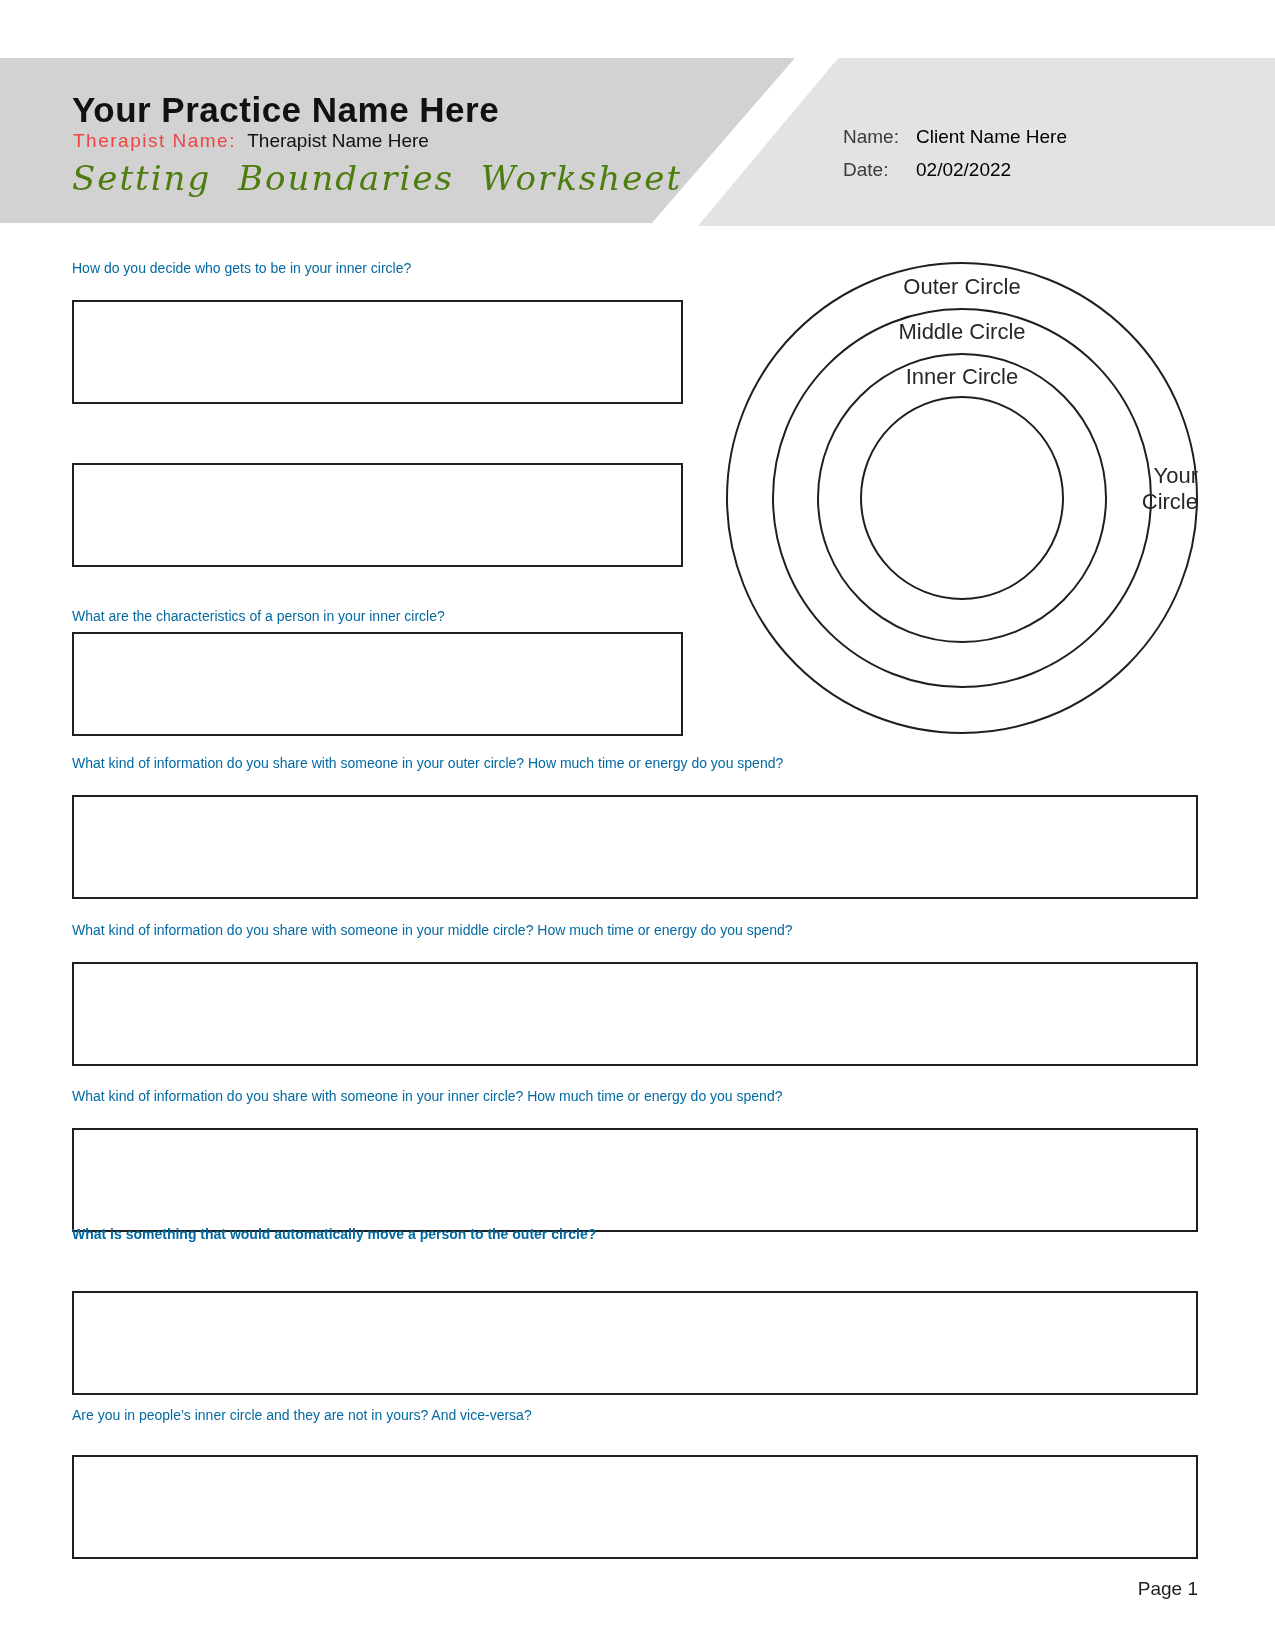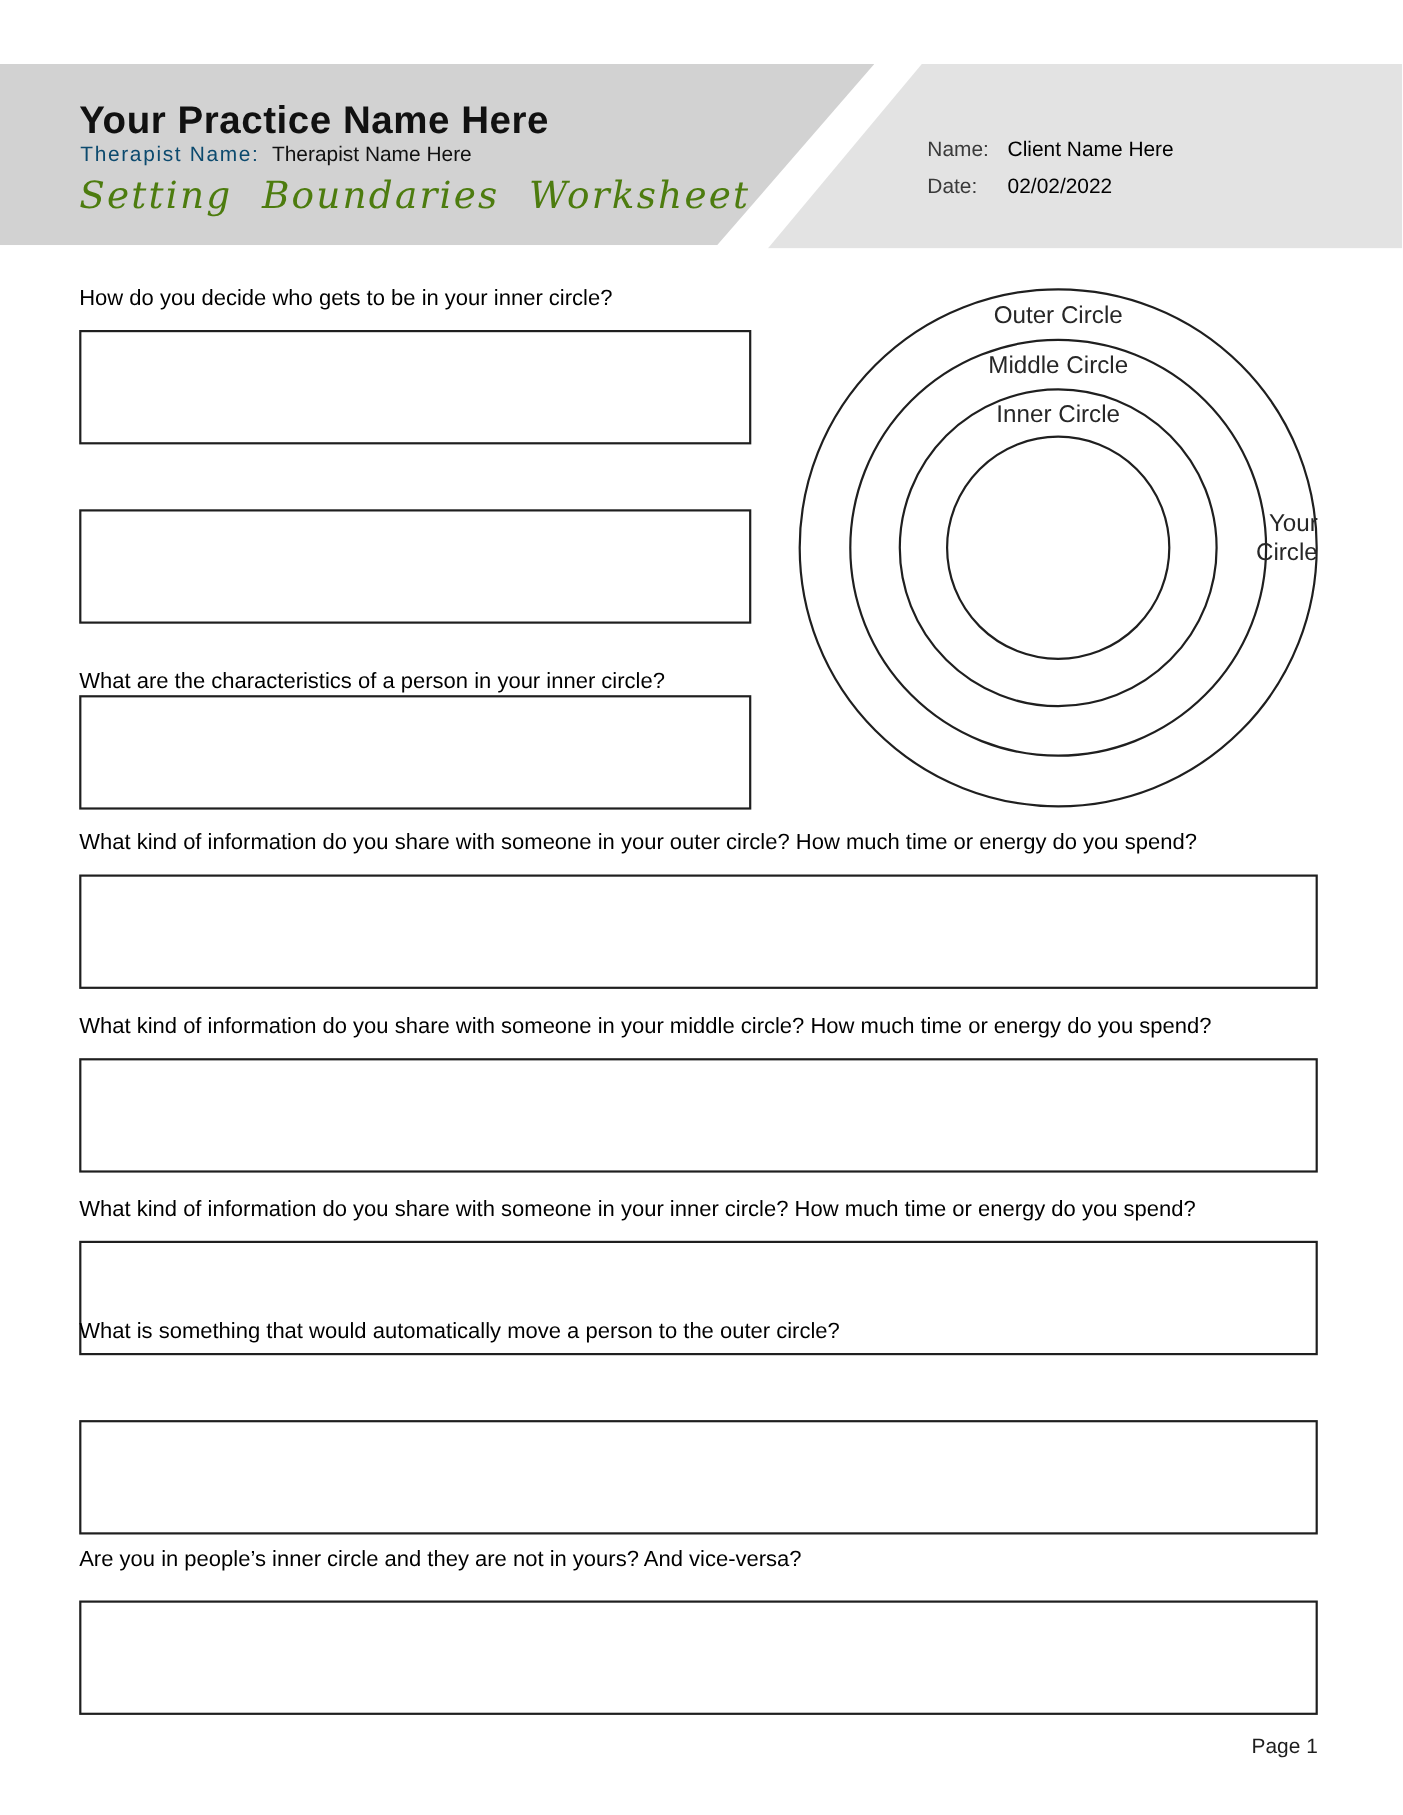--- a/index.html
+++ b/index.html
@@ -26,21 +26,21 @@
   }
   .practice-name{
     position:absolute; left:72px; top:90px;
     font-size:35px; font-weight:700; color:#111;
     letter-spacing:0.5px;
   }
   .therapist-line{
     position:absolute; left:73px; top:130px;
     font-size:19px;
   }
-  .therapist-label{color:#0c4a6e; letter-spacing:1.5px;}
+  .therapist-label{color:#ef4444; letter-spacing:1.5px;}
   .therapist-value{color:#111; margin-left:6px;}
   .worksheet-title{
     position:absolute; left:72px; top:158px;
     font-family:"DejaVu Serif", serif;
     font-style:italic;
     font-size:34px; color:#4d7c0f;
     letter-spacing:2px; word-spacing:14px;
   }
   .id-line{position:absolute; font-size:19px;}
   .id-label{color:#3a3a3a;}
@@ -67,36 +67,36 @@
     text-align:center; font-size:22px; color:#272727;
   }
   .ring-label-outer {top:274px;}
   .ring-label-middle{top:319px;}
   .ring-label-inner {top:364px;}
   .ring-label-center{top:463px; line-height:26px;text-align:right;}
 
   
   .q{
     position:absolute; left:72px;
-    font-size:20px; color:#000000; white-space:nowrap;
+    font-size:14px; color:#0369a1; white-space:nowrap;
   }
   .box{
     position:absolute; left:72px; height:104px;
     border:2px solid #1f1f1f; background:#fff;
     box-sizing:border-box;
   }
   .narrow{width:611px;}
   .wide{width:1126px;}
   .q1{top:260px;}  .b1{top:300px;}
   .q2{top:423px;}  .b2{top:463px;}
   .q3{top:608px;}  .b3{top:632px;}
   .q4{top:755px;}  .b4{top:795px;}
   .q5{top:922px;}  .b5{top:962px;}
   .q6{top:1088px;} .b6{top:1128px;}
-  .q7{top:1199px;} .b7{top:1291px;}
+  .q7{top:1226px;font-weight:bold;} .b7{top:1291px;}
   .q8{top:1407px;} .b8{top:1455px;}
 
   
   .page-number{
     position:absolute; right:77px; top:1578px;
     font-size:19px; color:#1e1e1e;
   }
 </style>
 </head>
 <body>

